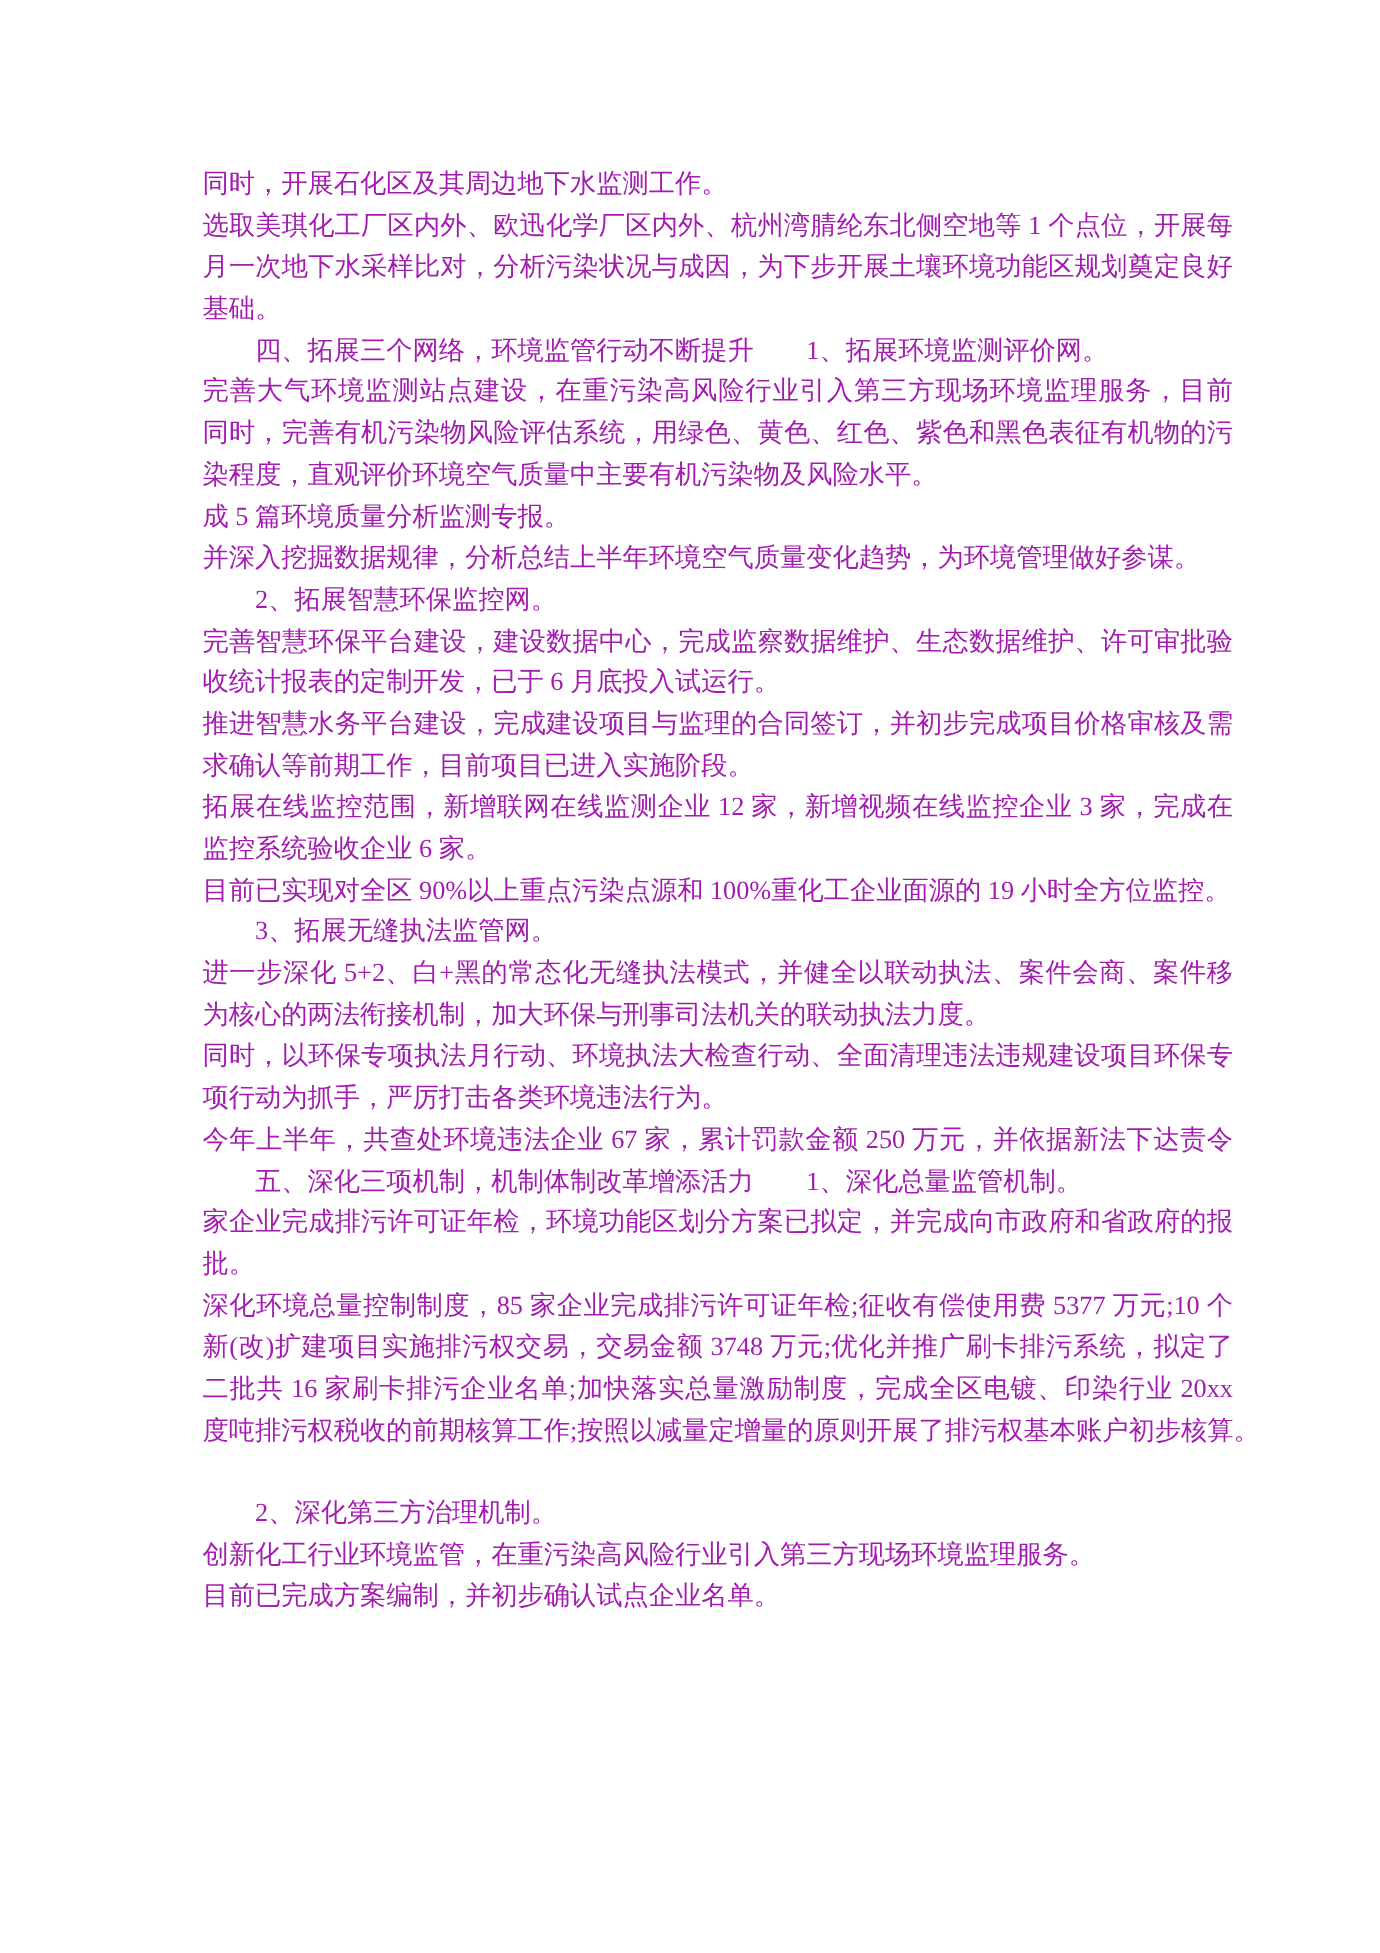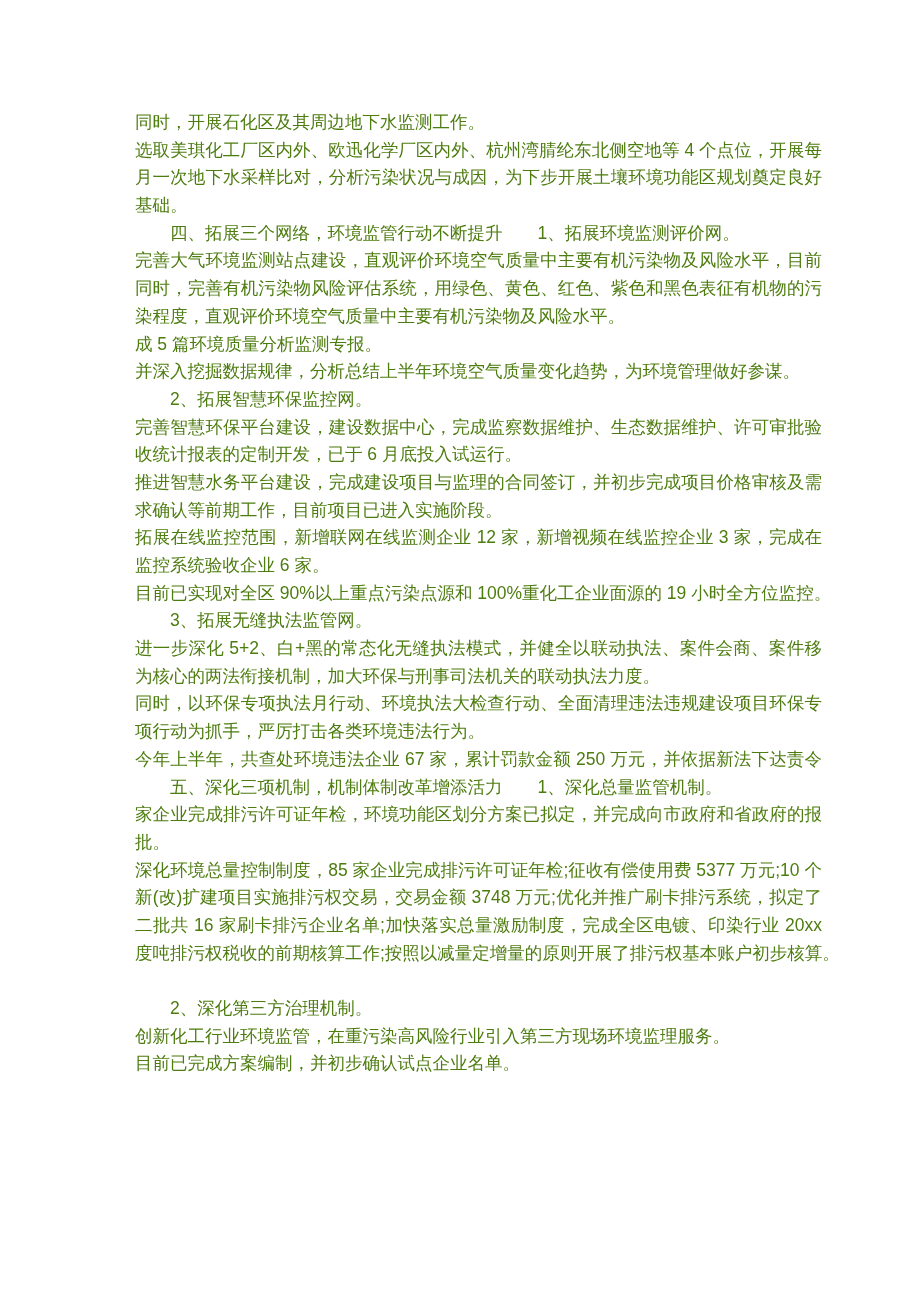--- a/index.html
+++ b/index.html
@@ -39,27 +39,27 @@
     overflow: hidden;
   }
   .line.blank {
     
   }
 </style>
 </head>
 <body>
 
 <div class="page" style="background: rgb(255, 255, 255);">
-  <div class="text-block" style="color: #4d7c0f;">
+  <div class="text-block" style="color: #a21caf; font-family: Liberation Serif, serif;">
       <div class="line">同时，开展石化区及其周边地下水监测工作。</div>
-      <div class="line justify">选取美琪化工厂区内外、欧迅化学厂区内外、杭州湾腈纶东北侧空地等 4 个点位，开展每</div>
+      <div class="line justify">选取美琪化工厂区内外、欧迅化学厂区内外、杭州湾腈纶东北侧空地等 1 个点位，开展每</div>
       <div class="line justify">月一次地下水采样比对，分析污染状况与成因，为下步开展土壤环境功能区规划奠定良好</div>
       <div class="line">基础。</div>
       <div class="line indent">四、拓展三个网络，环境监管行动不断提升　　1、拓展环境监测评价网。</div>
-      <div class="line justify">完善大气环境监测站点建设，直观评价环境空气质量中主要有机污染物及风险水平，目前</div>
+      <div class="line justify">完善大气环境监测站点建设，在重污染高风险行业引入第三方现场环境监理服务，目前</div>
       <div class="line justify">同时，完善有机污染物风险评估系统，用绿色、黄色、红色、紫色和黑色表征有机物的污</div>
       <div class="line">染程度，直观评价环境空气质量中主要有机污染物及风险水平。</div>
       <div class="line">成 5 篇环境质量分析监测专报。</div>
       <div class="line">并深入挖掘数据规律，分析总结上半年环境空气质量变化趋势，为环境管理做好参谋。</div>
       <div class="line indent">2、拓展智慧环保监控网。</div>
       <div class="line justify">完善智慧环保平台建设，建设数据中心，完成监察数据维护、生态数据维护、许可审批验</div>
       <div class="line">收统计报表的定制开发，已于 6 月底投入试运行。</div>
       <div class="line justify">推进智慧水务平台建设，完成建设项目与监理的合同签订，并初步完成项目价格审核及需</div>
       <div class="line">求确认等前期工作，目前项目已进入实施阶段。</div>
       <div class="line justify">拓展在线监控范围，新增联网在线监测企业 12 家，新增视频在线监控企业 3 家，完成在线</div>

